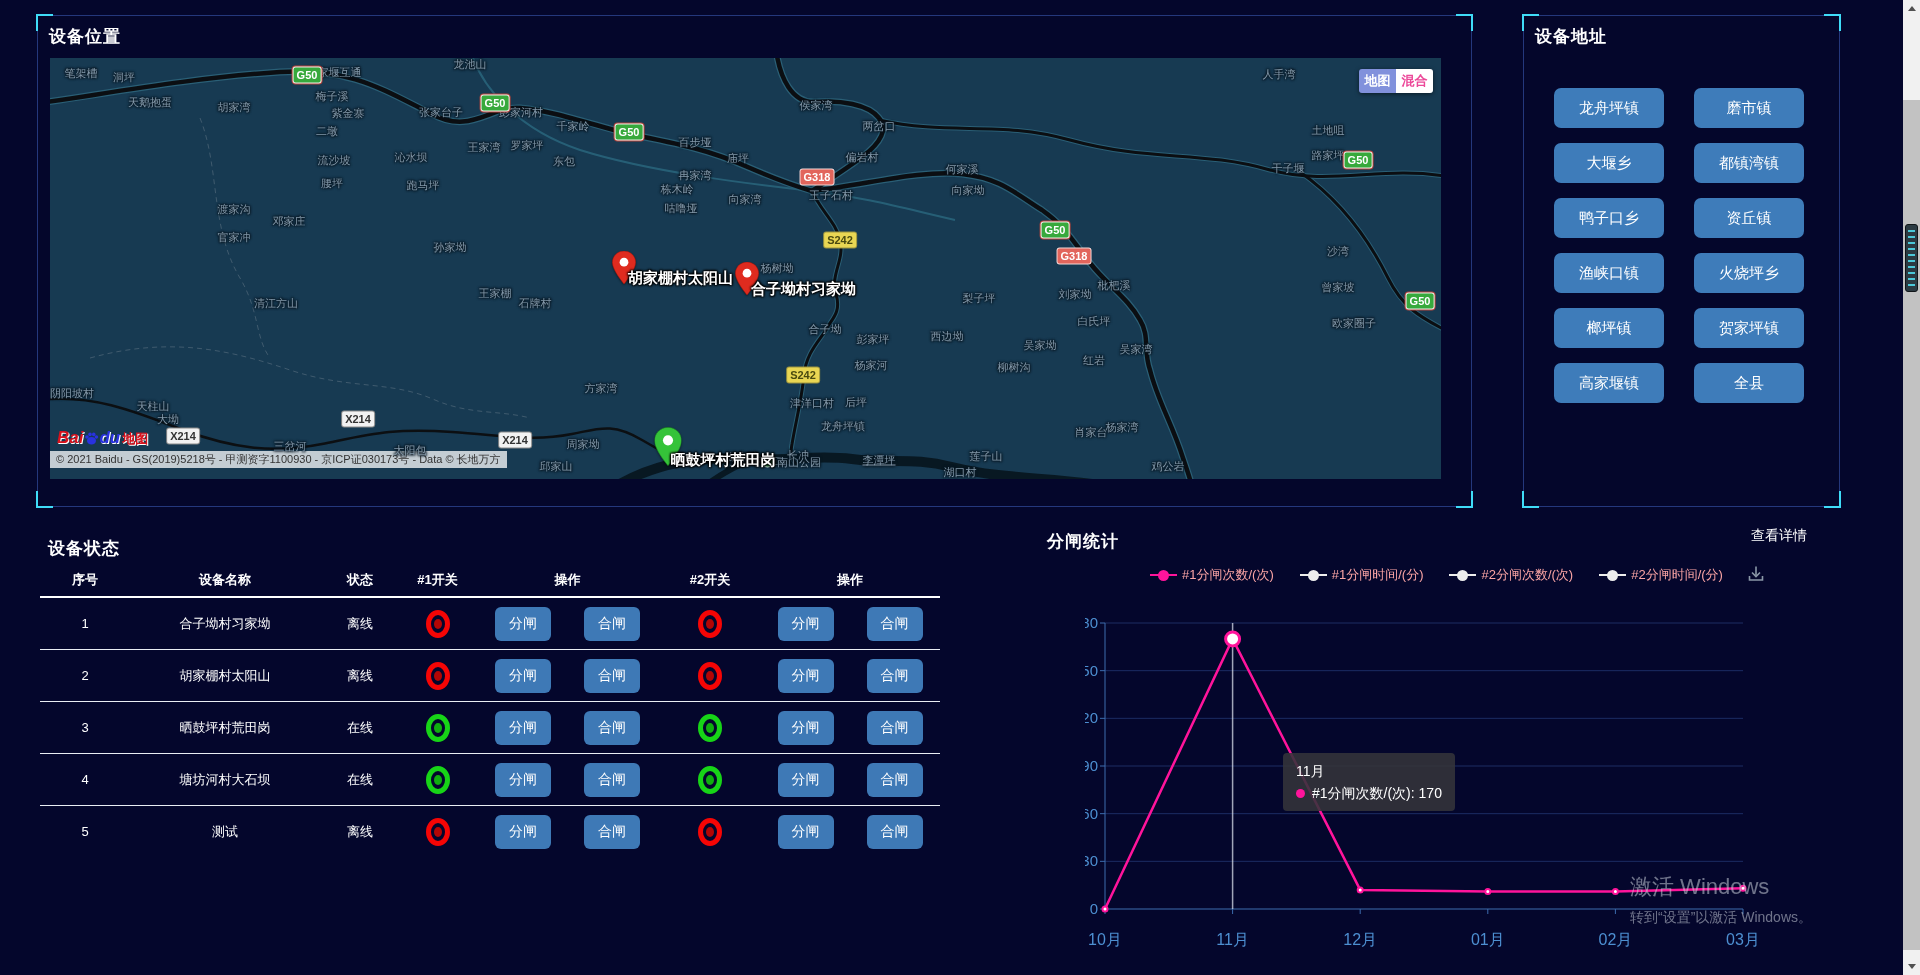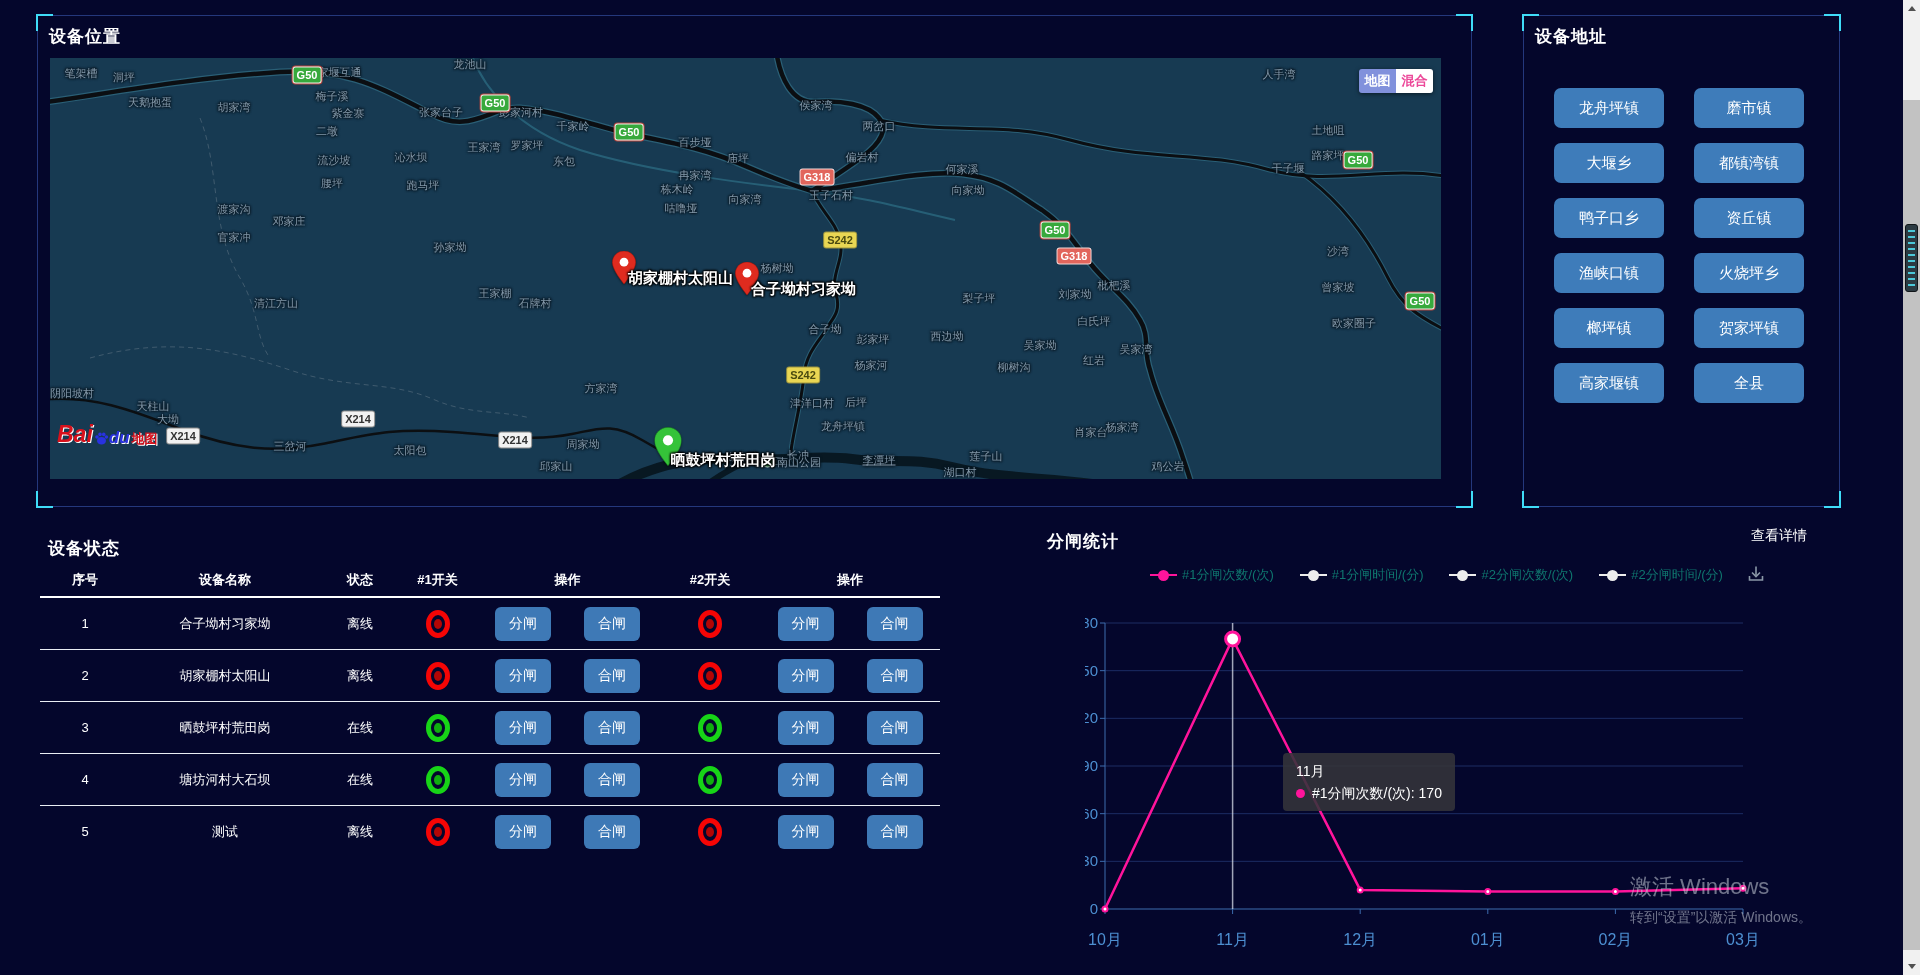--- a/index.html
+++ b/index.html
@@ -45,21 +45,21 @@
   .pin-label{position:absolute;left:16px;bottom:-4px;font-size:15px;font-weight:bold;color:#fff;white-space:nowrap;
              text-shadow:1px 1px 2px #000,-1px -1px 2px #000,1px -1px 2px #000,-1px 1px 2px #000}
   .map-toggle{position:absolute;top:11px;right:8px;display:flex;border-radius:3px;overflow:hidden;
               box-shadow:0 1px 4px rgba(0,0,0,.55);font-size:13px;font-weight:bold;cursor:pointer}
   .mt-opt{width:37px;height:24px;display:flex;align-items:center;justify-content:center}
   .mt-opt.active{background:#8191dc;color:#fff}
   .mt-opt.inactive{background:#ffffff;color:#ec4899}
   .attribution{position:absolute;left:0;bottom:11px;height:17px;line-height:17px;padding:0 6px;
                background:rgba(255,255,255,.75);color:#333;font-size:11px;white-space:nowrap}
   .bd-logo{position:absolute;left:7px;bottom:31px;display:flex;align-items:flex-end;font-weight:bold;font-style:italic}
-  .bd-logo .bai{color:#d8111c;font-size:23px;text-shadow:1px 1px 0 #fff}
+  .bd-logo .bai{color:#d8111c;font-size:17px;text-shadow:1px 1px 0 #fff}
   .bd-logo .du{color:#2932e1;font-size:17px;text-shadow:1px 1px 0 #fff}
   .bd-logo .cn{color:#d8111c;font-size:13px;font-style:normal;margin-left:2px;text-shadow:1px 1px 0 #fff}
   .paw{margin:0 0 2px 1px}
 
   
   #addr-grid{position:absolute;left:30px;top:72px;display:grid;grid-template-columns:110px 110px;gap:15px 30px}
   .addr-btn{width:110px;height:40px;background:#3e7cba;border:none;border-radius:7px;color:#fff;
             font-size:15px;font-family:inherit;cursor:pointer}
 
   
@@ -74,21 +74,21 @@
   .ind::after{content:"";position:absolute;left:50%;top:50%;width:8px;height:10px;border-radius:50%;transform:translate(-50%,-50%)}
   .ind.red{border-color:#f50505}.ind.red::after{background:#b30505}
   .ind.green{border-color:#17d417}.ind.green::after{background:#0fae0f}
   .ops{display:flex;gap:33px;justify-content:center}
   .op-btn{width:56px;height:34px;background:#3e79b6;border:none;border-radius:6px;color:#fff;font-size:14px;font-family:inherit;cursor:pointer}
 
   
   #chart-section{position:absolute;left:1040px;top:520px;width:760px;height:455px}
   #chart-section .section-title{position:absolute;left:7px;top:10px}
   #legend{position:absolute;left:110px;top:46px;display:flex;gap:26px;align-items:center}
-  .leg-item{display:flex;align-items:center;gap:5px;font-size:13px;color:#0f766e;cursor:pointer}
+  .leg-item{display:flex;align-items:center;gap:5px;font-size:13px;color:#fca5a5;cursor:pointer}
   .leg-mark{display:flex;align-items:center}
   .leg-line{width:9px;height:2px;background:#ededed}
   .leg-dot{width:11px;height:11px;border-radius:50%;background:#ededed;margin:0 -1px}
   .leg-item.active .leg-line,.leg-item.active .leg-dot{background:#ff149b}
   #chart-wrap{position:absolute;left:45px;top:85px;width:700px;height:365px}
   #tooltip{position:absolute;left:198px;top:148px;background:rgba(52,52,58,.88);border-radius:4px;
            padding:7px 13px;font-size:14px;line-height:22px;white-space:nowrap;z-index:5}
   .tt-dot{display:inline-block;width:9px;height:9px;border-radius:50%;background:#ff149b;margin-right:7px}
   #detail-link{position:absolute;left:1751px;top:527px;font-size:14px;color:#fff;cursor:pointer}
   #dl-icon{position:absolute;left:1746px;top:564px;cursor:pointer}
@@ -150,20 +150,21 @@
       <svg class="paw" width="15" height="15" viewBox="0 0 20 20">
         <ellipse cx="10" cy="13" rx="6" ry="5" fill="#2932e1"></ellipse>
         <circle cx="4" cy="8" r="2.4" fill="#2932e1"></circle>
           <circle cx="8" cy="4.5" r="2.4" fill="#2932e1"></circle>
         <circle cx="13" cy="4.5" r="2.4" fill="#2932e1"></circle>
           <circle cx="16.5" cy="8" r="2.4" fill="#2932e1"></circle>
       </svg>
       <span class="du">du</span>
       <span class="cn">地图</span>
     </div>
+    <div class="attribution">© 2021 Baidu - GS(2019)5218号 - 甲测资字1100930 - 京ICP证030173号 - Data © 长地万方</div>
   <span class="town" style="left: 31px; top: 15px;">笔架槽</span>
       <span class="town" style="left: 74px; top: 19px;">洞坪</span>
       <span class="town" style="left: 100px; top: 44px;">天鹅抱蛋</span>
       <span class="town" style="left: 184px; top: 49px;">胡家湾</span>
       <span class="town" style="left: 284px; top: 14px;">高家堰互通</span>
       <span class="town" style="left: 282px; top: 38px;">梅子溪</span>
       <span class="town" style="left: 298px; top: 55px;">紫金寨</span>
       <span class="town" style="left: 277px; top: 73px;">二墩</span>
       <span class="town" style="left: 284px; top: 102px;">流沙坡</span>
       <span class="town" style="left: 361px; top: 99px;">沁水坝</span>

